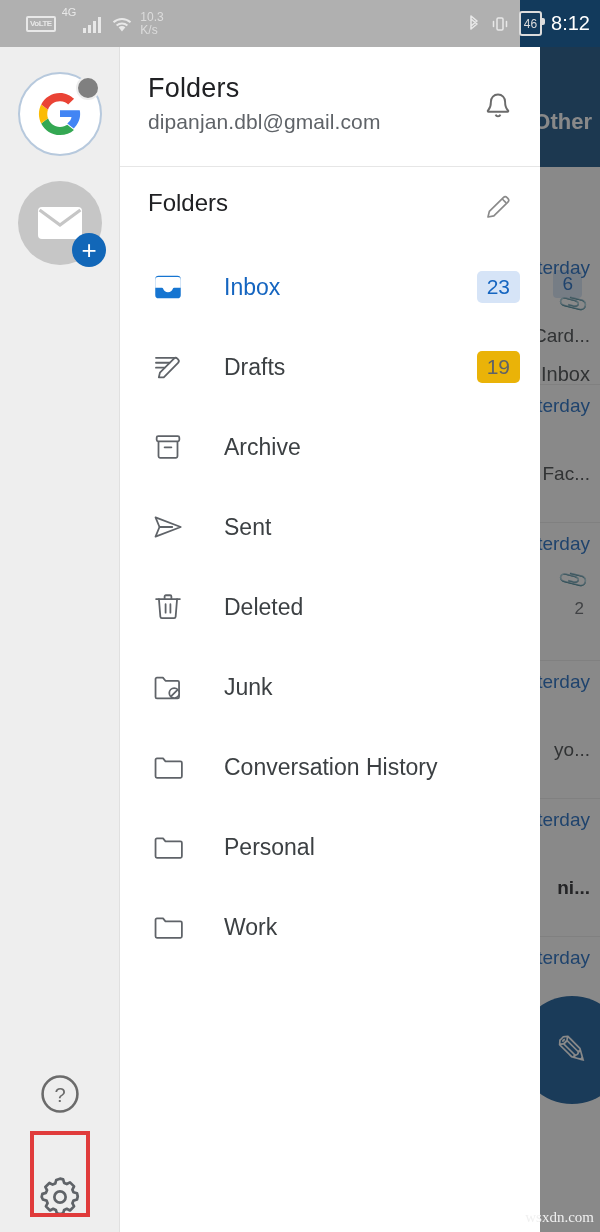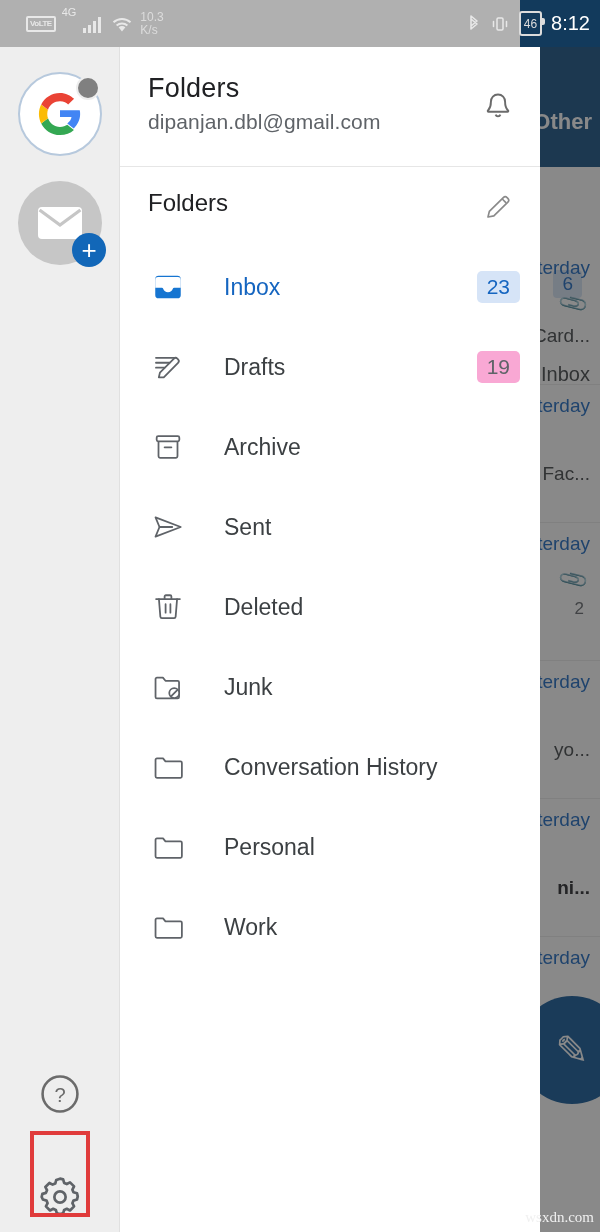--- a/index.html
+++ b/index.html
@@ -171,21 +171,21 @@
   .folder-icon {
     width: 40px; height: 40px; display: flex; align-items: center; justify-content: center;
     flex: 0 0 40px;
   }
   .folder-label {
     margin-left: 36px; font-size: 23px; color: #3c4043; white-space: nowrap;
   }
   .folder-row.selected .folder-label { color: #1565c0; font-weight: 500; }
   .folder-badge {
     margin-left: auto; font-size: 21px; border-radius: 5px; padding: 4px 10px;
-    color: #5f6368; background: #f9a8d4;
+    color: #5f6368; background: #eab308;
   }
   .folder-badge.blue { color: #1565c0; background: #d6e4f7; }
 
   .watermark {
     position: absolute; right: 6px; bottom: 6px; z-index: 50;
     font-size: 15px; color: #f0f0f0; font-family: "Liberation Serif", serif;
   }
 </style>
 </head>
 <body>

